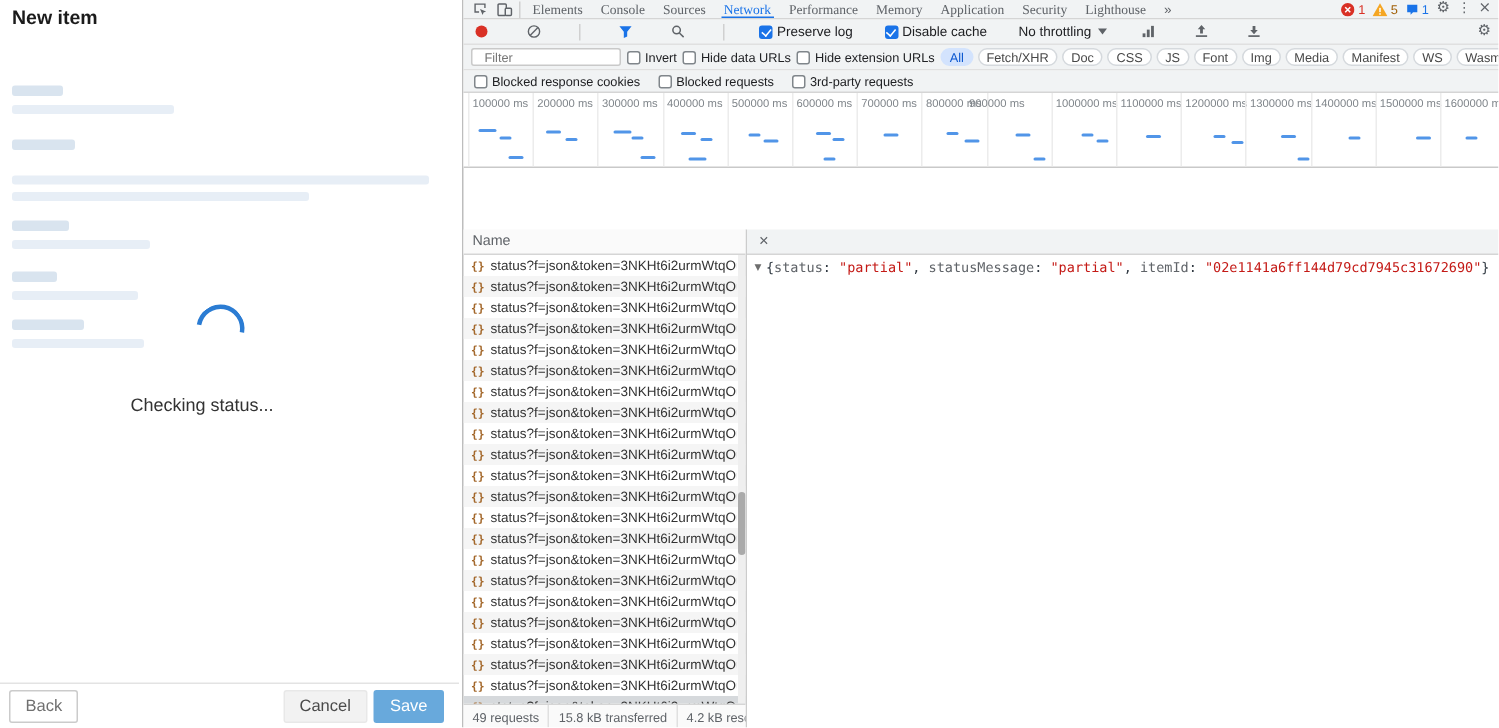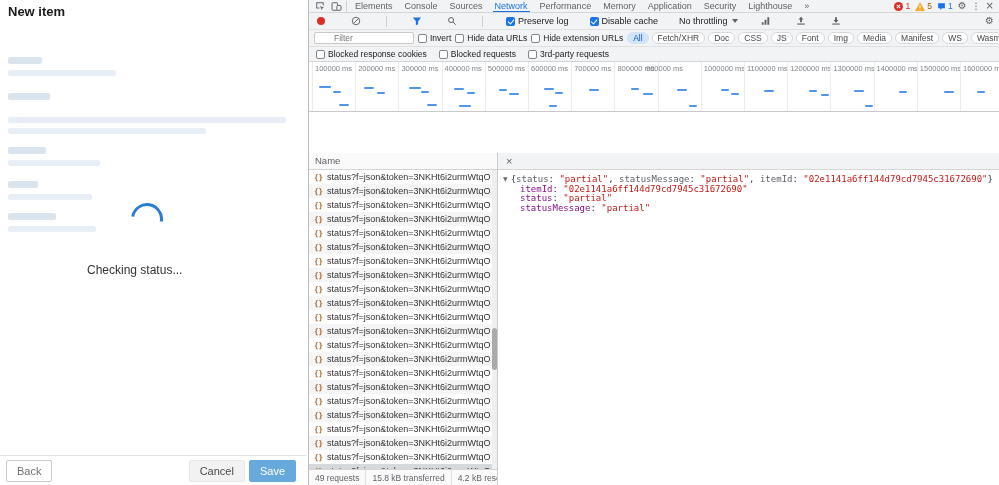--- a/index.html
+++ b/index.html
@@ -27,21 +27,21 @@
 
   
   .devtools { flex:1; min-width:0; border-left:1px solid #bdbdbd; display:flex; flex-direction:column; background:#fff; }
   .uicon { display:inline-flex; align-items:center; justify-content:center; flex:none; }
   .glyph { font-family:"DejaVu Sans", sans-serif; color:#5f6368; line-height:1; }
   .vsep { width:1px; height:11px; background:#d0d0d0; flex:none; margin:0 2px; }
 
   
   .dt-tabbar { height:13px; flex:none; background:#f1f3f4; border-bottom:1px solid #d5d5d5;
                display:flex; align-items:center; font-size:9px; color:#5f6368; padding:0 3px; white-space:nowrap; overflow:hidden; }
-  .tabs-strip { display:flex; align-items:flex-start; height:13px; }
+  .tabs-strip { display:flex; align-items:flex-start; height:13px;font-family:Liberation Serif, serif; }
   .dt-tab { padding:0 6px; line-height:13px; position:relative; }
   .dt-tab.selected { color:#1a73e8; }
   .dt-tab.selected::after { content:""; position:absolute; left:4px; right:4px; bottom:0; height:2px; background:#1a73e8; }
   .tabbar-right { margin-left:auto; display:flex; align-items:center; gap:5px; padding-right:2px; }
   .badge { display:flex; align-items:center; gap:2px; font-size:8.5px; }
   .badge-num-err { color:#d93025; } .badge-num-warn { color:#a05e03; } .badge-num-issue { color:#1a73e8; }
 
   
   .dt-toolbar { height:17px; flex:none; background:#f1f3f4; border-bottom:1px solid #e0e0e0;
                 display:flex; align-items:center; gap:21px; padding:0 5px; font-size:9px; color:#202124; white-space:nowrap; overflow:hidden; }
@@ -53,21 +53,21 @@
                     border:solid #fff; border-width:0 1.5px 1.5px 0; transform:rotate(40deg); }
   .cbox.off { width:9px; height:9px; border:1px solid #80868b; background:#fff; }
   .dropdown { display:flex; align-items:center; gap:4px; }
   .caret-down { width:0; height:0; border-left:3px solid transparent; border-right:3px solid transparent; border-top:4px solid #5f6368; }
   .toolbar-right { margin-left:auto; display:flex; align-items:center; }
 
   
   .dt-filterrow { height:17px; flex:none; background:#f1f3f4; border-bottom:1px solid #e0e0e0;
                   display:flex; align-items:center; gap:4px; padding:0 5px; font-size:8.5px; color:#202124; white-space:nowrap; overflow:hidden; }
   .filter-input { width:100px; height:12px; font-size:8.5px; font-family:inherit; border:1px solid #c9c9c9;
-                  border-radius:2px; background:#fff; color:#202124; padding:0 19px; outline:none; }
+                  border-radius:2px; background:#fff; color:#202124; padding:0 8px; outline:none; }
   .chips { display:flex; align-items:center; gap:3px; }
   .chip { height:12px; line-height:11px; padding:0 5px; border:1px solid #d5d9dd; border-radius:6px;
           background:#fff; color:#474747; }
   .chip.selected { background:#d3e3fd; border-color:#d3e3fd; color:#0b57d0; }
 
   
   .dt-optionsrow { height:15px; flex:none; background:#f1f3f4; border-bottom:1px solid #d5d5d5;
                    display:flex; align-items:center; gap:12px; padding:0 7px; font-size:8.5px; color:#202124; white-space:nowrap; overflow:hidden; }
 
   
@@ -490,23 +490,18 @@
       </div>
 
       <div class="detail">
         <div class="detail-tabs">
           <span class="close-x">×</span>
         </div>
         <div class="preview">
           <div id="preview-summary">
             <span class="tree-caret">▼</span><span id="summary-tokens"><span class="tok-plain">{</span><span class="tok-key">status</span><span class="tok-plain">: </span><span class="tok-string">"partial"</span><span class="tok-plain">, </span><span class="tok-key">statusMessage</span><span class="tok-plain">: </span><span class="tok-string">"partial"</span><span class="tok-plain">, </span><span class="tok-key">itemId</span><span class="tok-plain">: </span><span class="tok-string">"02e1141a6ff144d79cd7945c31672690"</span><span class="tok-plain">}</span></span>
           </div>
-          <div id="preview-props">
-              <div class="prop-row"><span class="prop-key">itemId</span><span class="tok-plain">: </span><span class="prop-val">"02e1141a6ff144d79cd7945c31672690"</span></div>
-              <div class="prop-row"><span class="prop-key">status</span><span class="tok-plain">: </span><span class="prop-val">"partial"</span></div>
-              <div class="prop-row"><span class="prop-key">statusMessage</span><span class="tok-plain">: </span><span class="prop-val">"partial"</span></div>
-            </div>
         </div>
       </div>
 
     </div>
   </div>
 </div>
 
 </body></html>

